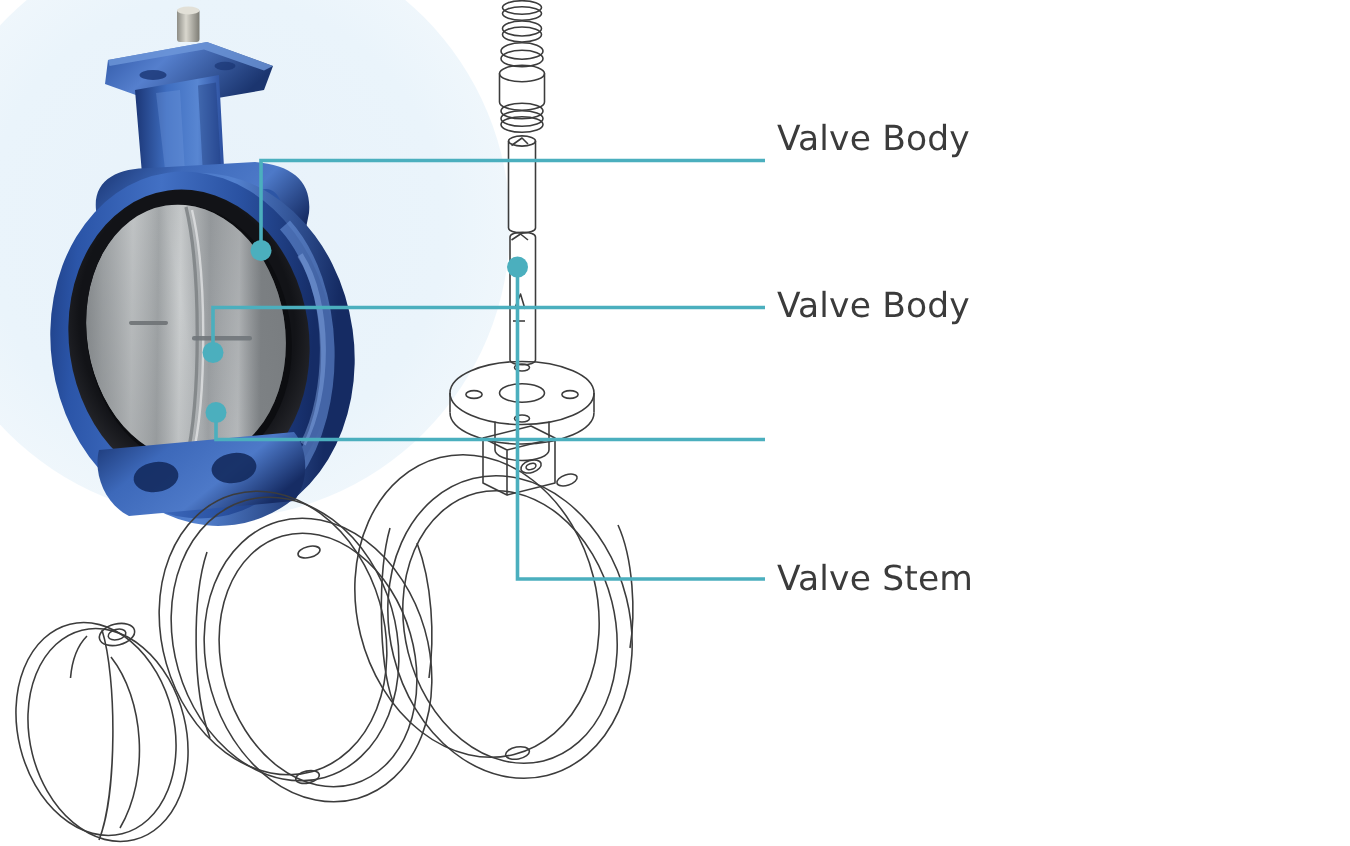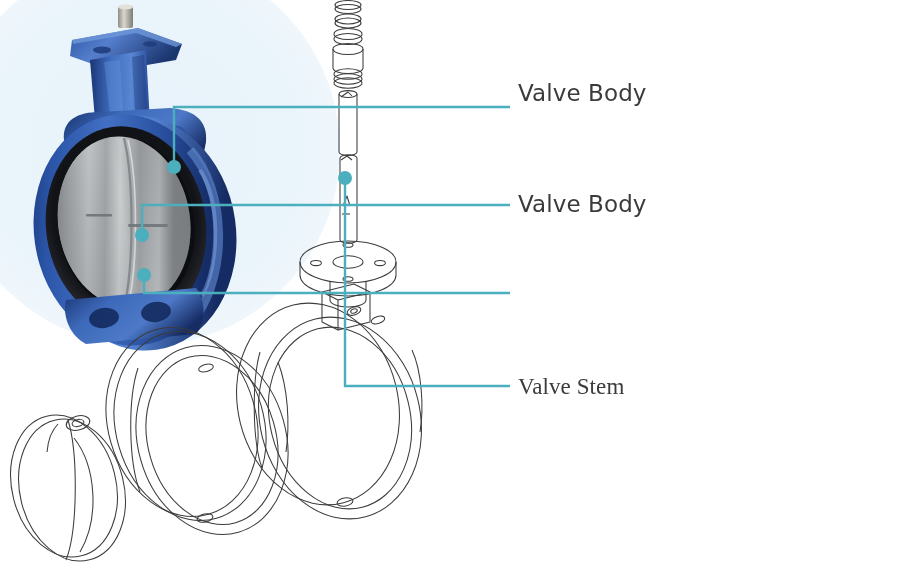--- a/index.html
+++ b/index.html
@@ -38,21 +38,21 @@
     position: absolute;
     font-size: 23px;
     line-height: 1;
     color: #3b3b3b;
     letter-spacing: .1px;
     white-space: nowrap;
   }
   .lbl-body  { left: 518px; top: 82px; }
   .lbl-disc  { left: 518px; top: 193px; }
   .lbl-seat  { left: 518px; top: 282px; }
-  .lbl-stem  { left: 518px; top: 375px; font-family: Liberation Serif, serif; }
+  .lbl-stem  { left: 518px; top: 375px; }
 </style>
 </head>
 <body>
 
 <div id="stage">
 
   <div id="halo"></div>
 
   <svg id="artboard" viewBox="0 0 900 564" width="900" height="564" xmlns="http://www.w3.org/2000/svg">
     <defs>

